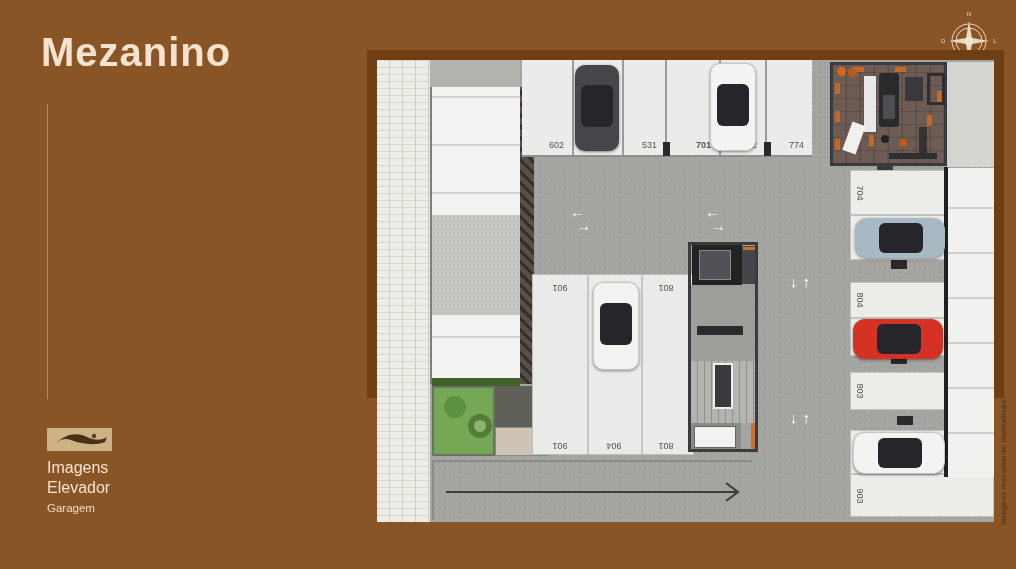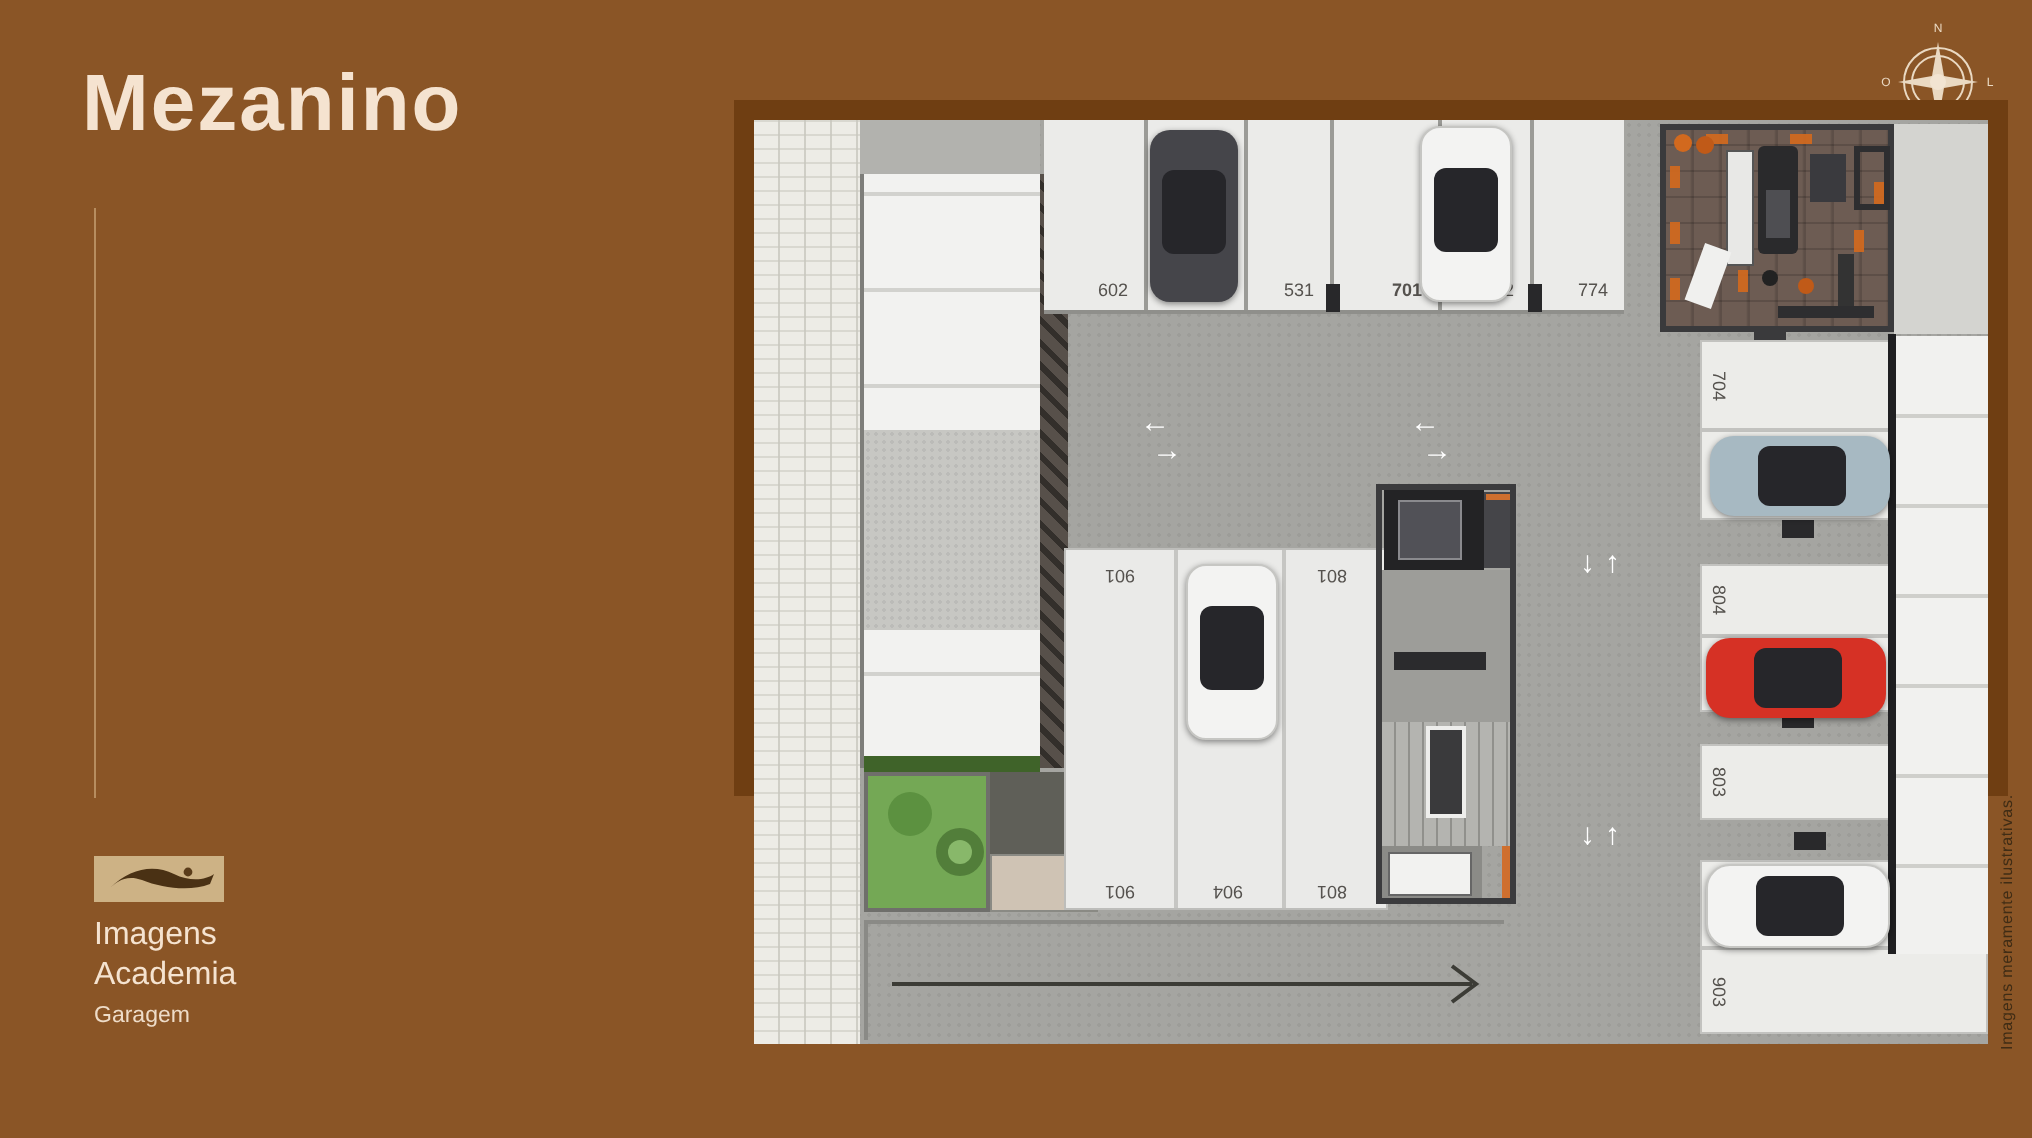--- a/index.html
+++ b/index.html
@@ -160,21 +160,21 @@
 
   <div class="thumb">
     <svg width="65" height="23" viewBox="0 0 65 23">
       <path d="M8 16 C 18 6, 30 4, 40 9 C 48 13, 56 12, 60 9 L 58 14 C 48 18, 34 16, 24 12 C 16 9, 11 13, 8 16 Z" fill="#4a3114"></path>
       <circle cx="47" cy="8" r="2.2" fill="#5a3c1a"></circle>
     </svg>
   </div>
 
   <div class="legend-title">
     <div>Imagens</div>
-    <div>Academia</div>
+    <div>Elevador</div>
   </div>
   <div class="legend-sub">Garagem</div>
 
   <svg class="compass" width="60" height="66" viewBox="0 0 60 66">
     <g stroke="#ead9c2" fill="none" stroke-width="1">
       <circle cx="30" cy="33" r="17"></circle>
       <circle cx="30" cy="33" r="13"></circle>
     </g>
     <g fill="#ead9c2">
       <polygon points="30,13 33,30 30,33 27,30"></polygon>

